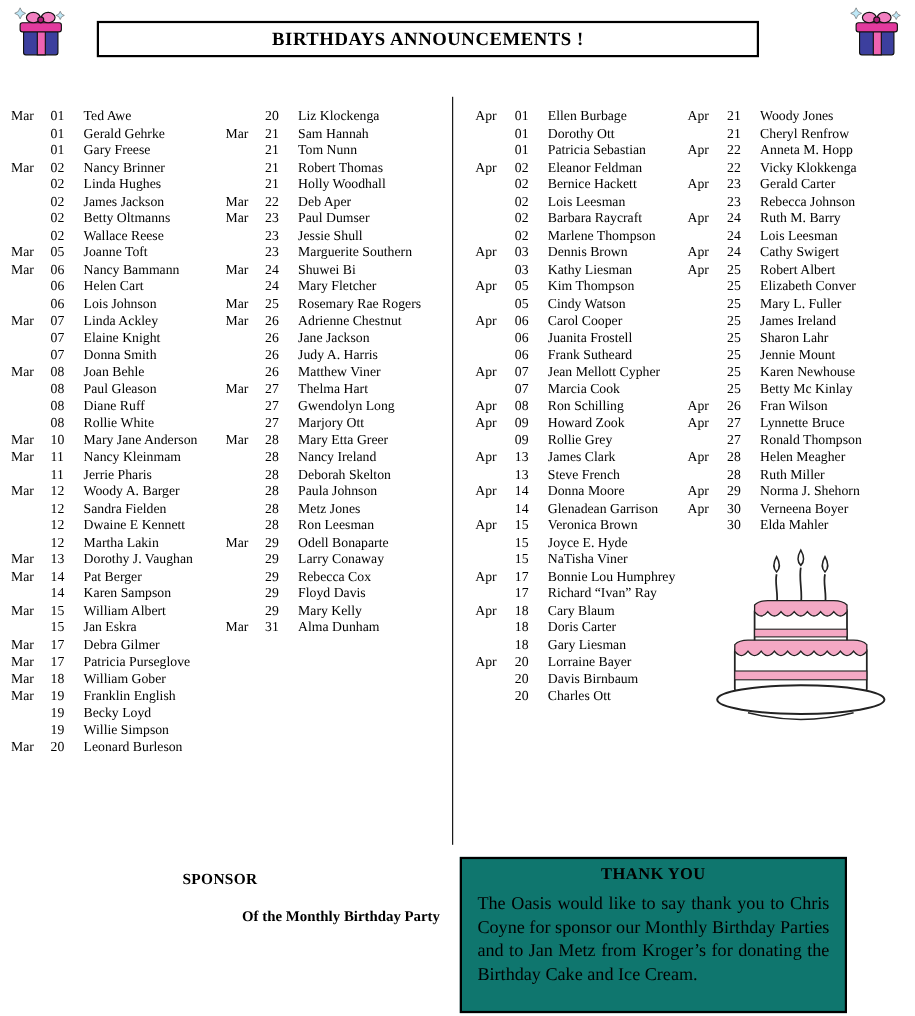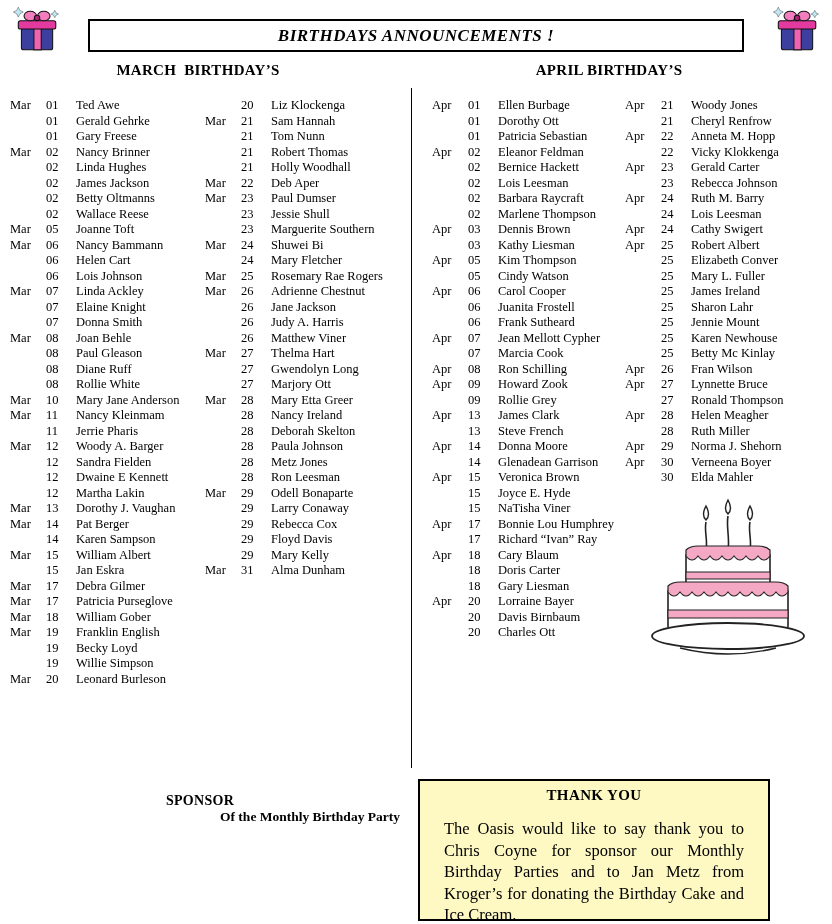--- a/index.html
+++ b/index.html
@@ -4,22 +4,22 @@
 <style>
   * { box-sizing: border-box; }
   html, body { margin: 0; padding: 0; }
   body {
     width: 832px; height: 924px; background: #ffffff;
     font-family: "Liberation Serif", serif; color: #000;
   }
   .page { position: relative; width: 832px; height: 924px; overflow: hidden; background: #fff; }
 
   .title-banner {
-    position: absolute; left: 88px; top: 19px; width: 656px; height: 33px;
-    border: 2px solid #000; display: flex; align-items: center; justify-content: center; font-style: italic;
+    position: absolute; left: 88px; top: 19px; width: 602px; height: 33px;
+    border: 2px solid #000; display: flex; align-items: center; justify-content: center;
   }
   .title-banner .title-text { font-weight: bold; font-size: 17px; letter-spacing: .5px; }
 
   .gift { position: absolute; width: 46px; height: 50px; }
   .gift-left { left: 13px; top: 4px; }
   .gift-right { left: 773px; top: 4px; }
 
   .col-heading {
     position: absolute; top: 62px; margin: 0; font-size: 15px; font-weight: bold;
     text-align: center; white-space: pre; letter-spacing: .3px;
@@ -35,29 +35,29 @@
   #april-col1 { left: 432px; width: 194px; }
   #april-col2 { left: 625px; width: 206px; }
   .b-row { display: flex; }
   .b-month { width: 36px; flex: none; }
   .b-day { width: 30px; flex: none; }
   .b-name { flex: 1; white-space: nowrap; }
 
   .cake { position: absolute; left: 640px; top: 492px; width: 180px; height: 178px; }
 
   .sponsor { position: absolute; left: 0; top: 793px; width: 400px; text-align: center; }
-  .sponsor-title { font-weight: bold; font-size: 14px; letter-spacing: .3px; }
+  .sponsor-title { font-weight: bold; font-size: 14px; margin-bottom: 16px; letter-spacing: .3px; }
   .sponsor-sub { font-weight: bold; font-size: 13.5px; text-align: right; }
 
   .thanks {
     position: absolute; left: 418px; top: 779px; width: 352px; height: 142px;
-    border: 2px solid #000; padding: 6px 10px 8px 10px; background: #fef9c3;
+    border: 2px solid #000; padding: 6px 10px 8px 10px; background: #0f766e;
   }
   .thanks-title { text-align: center; font-weight: bold; font-size: 15px; letter-spacing: .4px; margin-bottom: 6px; }
-  .thanks-body { margin: 14px; font-size: 16.5px; line-height: 21.5px; text-align: justify; }
+  .thanks-body { margin: 4px; font-size: 16.5px; line-height: 21.5px; text-align: justify; }
 </style>
 </head>
 <body>
 
 <div class="page">
 
   <div class="gift gift-left">
     <svg viewBox="0 0 44 48" width="46" height="50" aria-hidden="true">
       <path d="M5 3 l1.6 3.2 3.2 1.6 -3.2 1.6 -1.6 3.2 -1.6 -3.2 -3.2 -1.6 3.2 -1.6 z" fill="#bfe8f7" stroke="#555" stroke-width="0.5"></path>
       <path d="M40 6 l1.2 2.4 2.4 1.2 -2.4 1.2 -1.2 2.4 -1.2 -2.4 -2.4 -1.2 2.4 -1.2 z" fill="#bfe8f7" stroke="#555" stroke-width="0.5"></path>
@@ -80,22 +80,20 @@
       <path d="M40 6 l1.2 2.4 2.4 1.2 -2.4 1.2 -1.2 2.4 -1.2 -2.4 -2.4 -1.2 2.4 -1.2 z" fill="#bfe8f7" stroke="#555" stroke-width="0.5"></path>
       <rect x="8" y="23" width="30" height="21" rx="2" fill="#3c3f9e" stroke="#111"></rect>
       <rect x="20" y="23" width="7" height="21" fill="#ef63b1" stroke="#111"></rect>
       <rect x="5" y="16" width="36" height="8" rx="2" fill="#e23a9e" stroke="#111"></rect>
       <ellipse cx="16.5" cy="11.5" rx="6" ry="4.5" fill="#f27ec0" stroke="#111"></ellipse>
       <ellipse cx="29.5" cy="11.5" rx="6" ry="4.5" fill="#f27ec0" stroke="#111"></ellipse>
       <circle cx="23" cy="13.5" r="2.6" fill="#b01f7a" stroke="#111"></circle>
     </svg>
   </div>
 
-  <h2 class="col-heading heading-march">MARCH  BIRTHDAY’S</h2>
-  <h2 class="col-heading heading-april">APRIL BIRTHDAY’S</h2>
 
   <div class="divider"></div>
 
   <div class="blist" id="march-col1">
       <div class="b-row">
         <span class="b-month">Mar</span>
         <span class="b-day">01</span>
         <span class="b-name">Ted Awe</span>
       </div>
       <div class="b-row">

